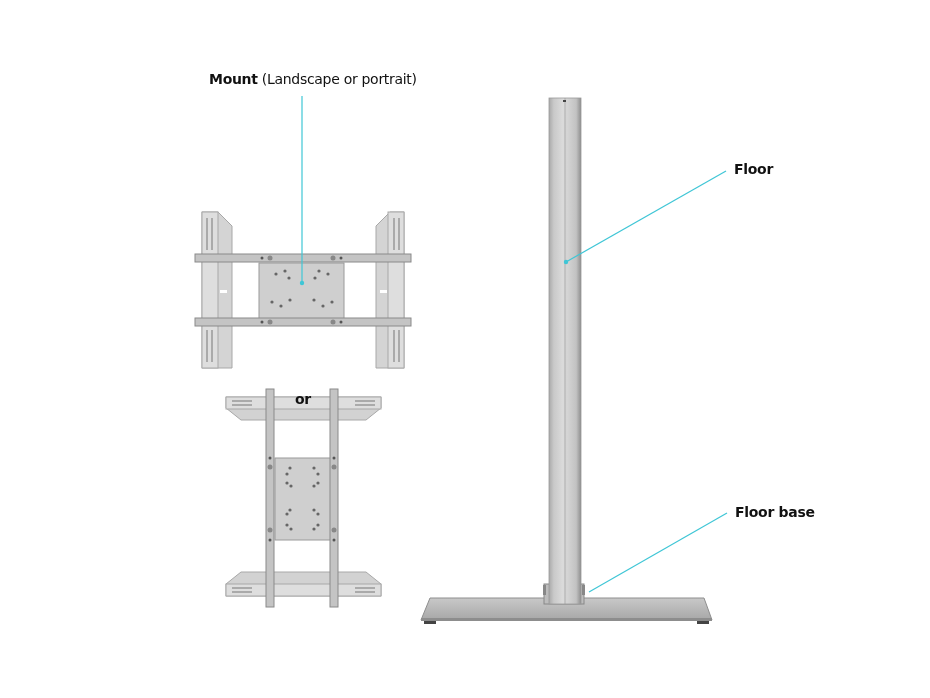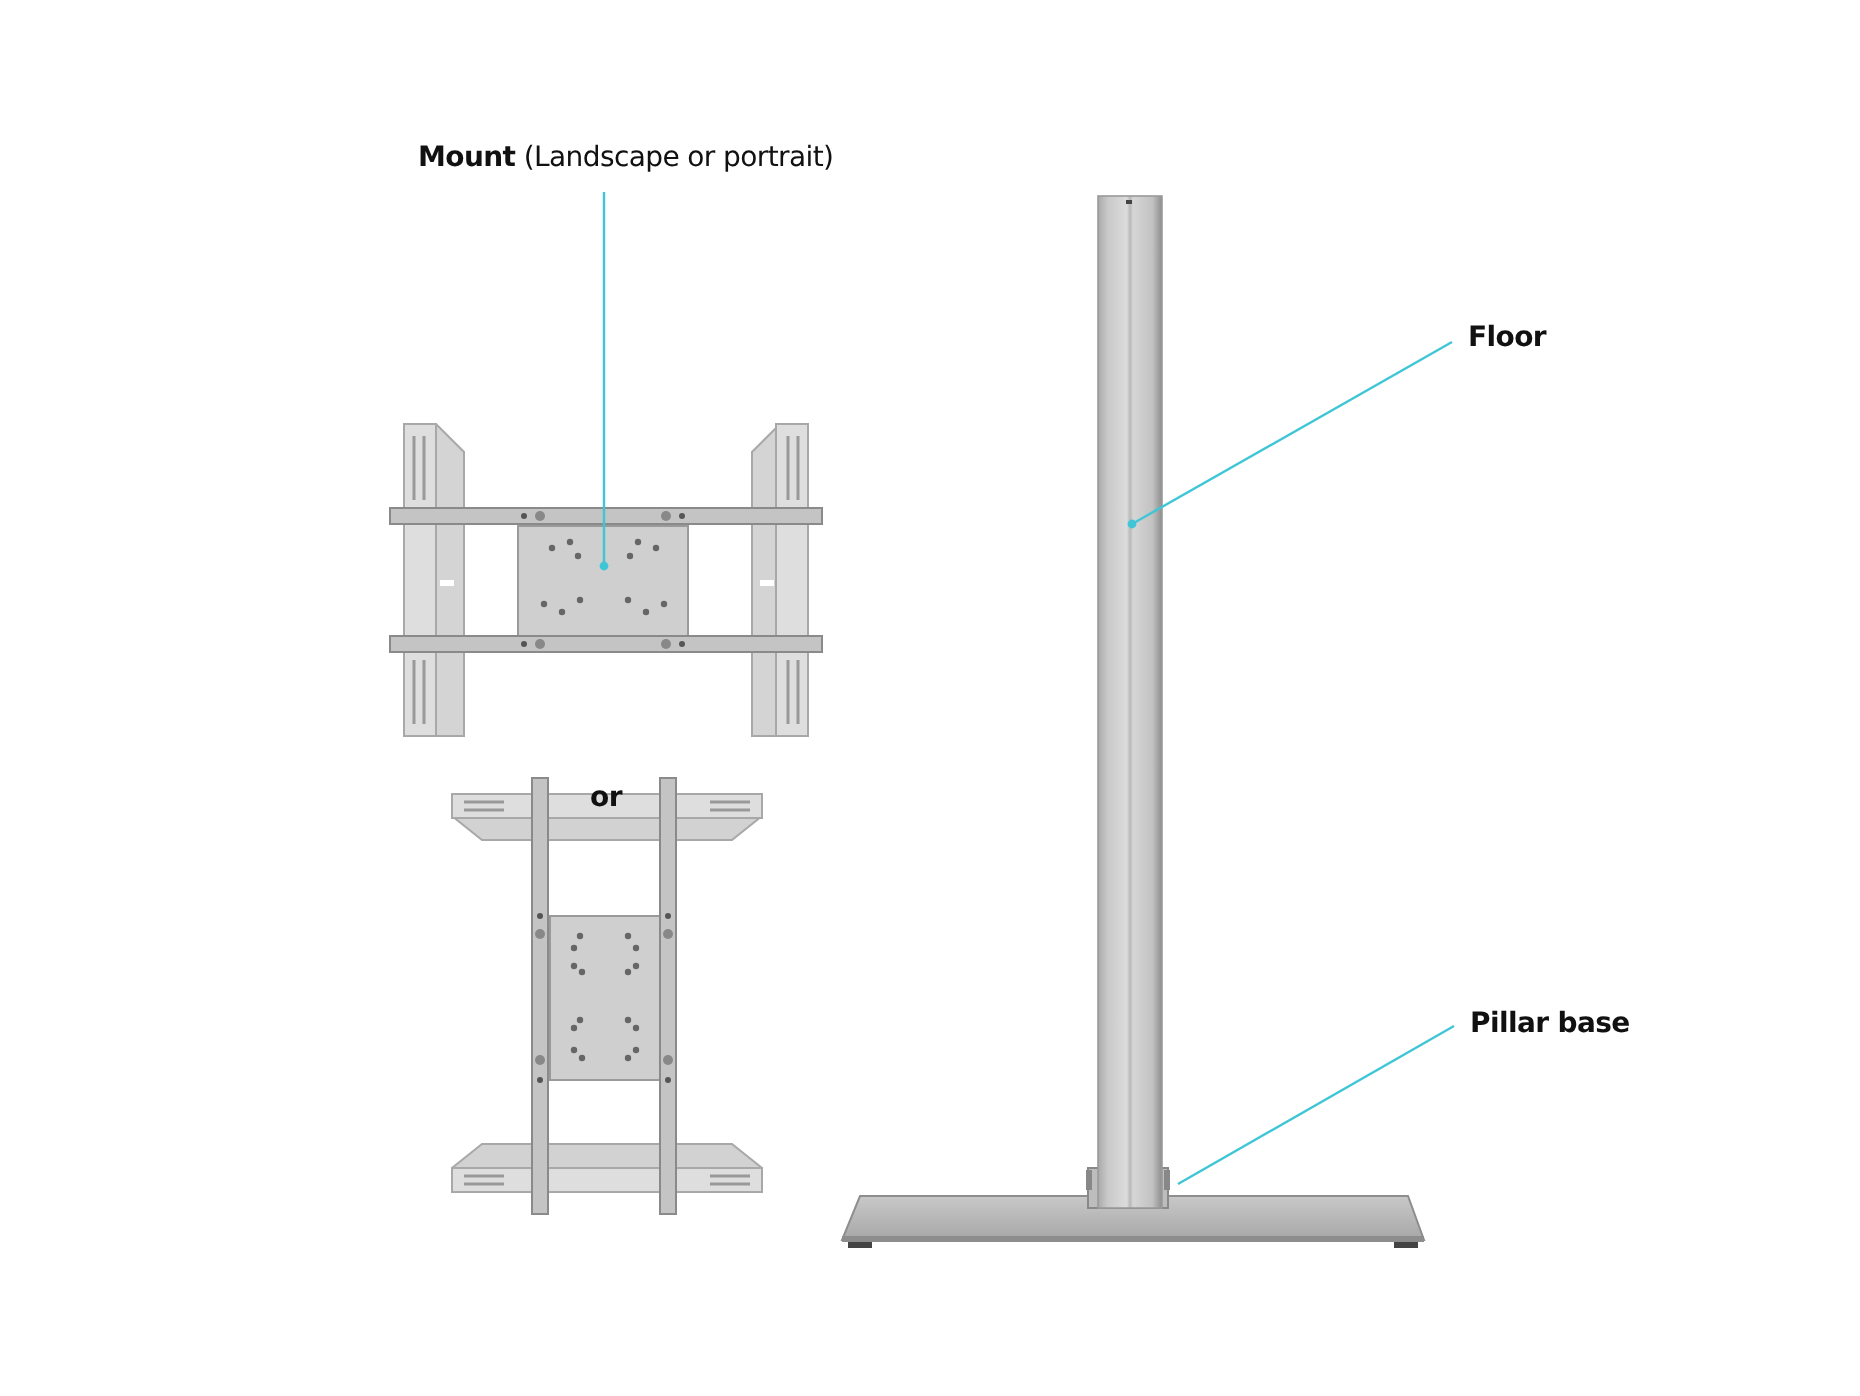--- a/index.html
+++ b/index.html
@@ -167,16 +167,16 @@
 
   <div class="label" style="left:295px; top:351px;margin-top:40px;">
     <b>or</b>
   </div>
 
   <div class="label" style="left:734px; top:161px;">
     <b>Floor</b>
   </div>
 
   <div class="label" style="left:735px; top:504px;">
-    <b>Pillar base</b>
+    <b>Floor base</b>
   </div>
 
 </div>
 
 </body></html>

